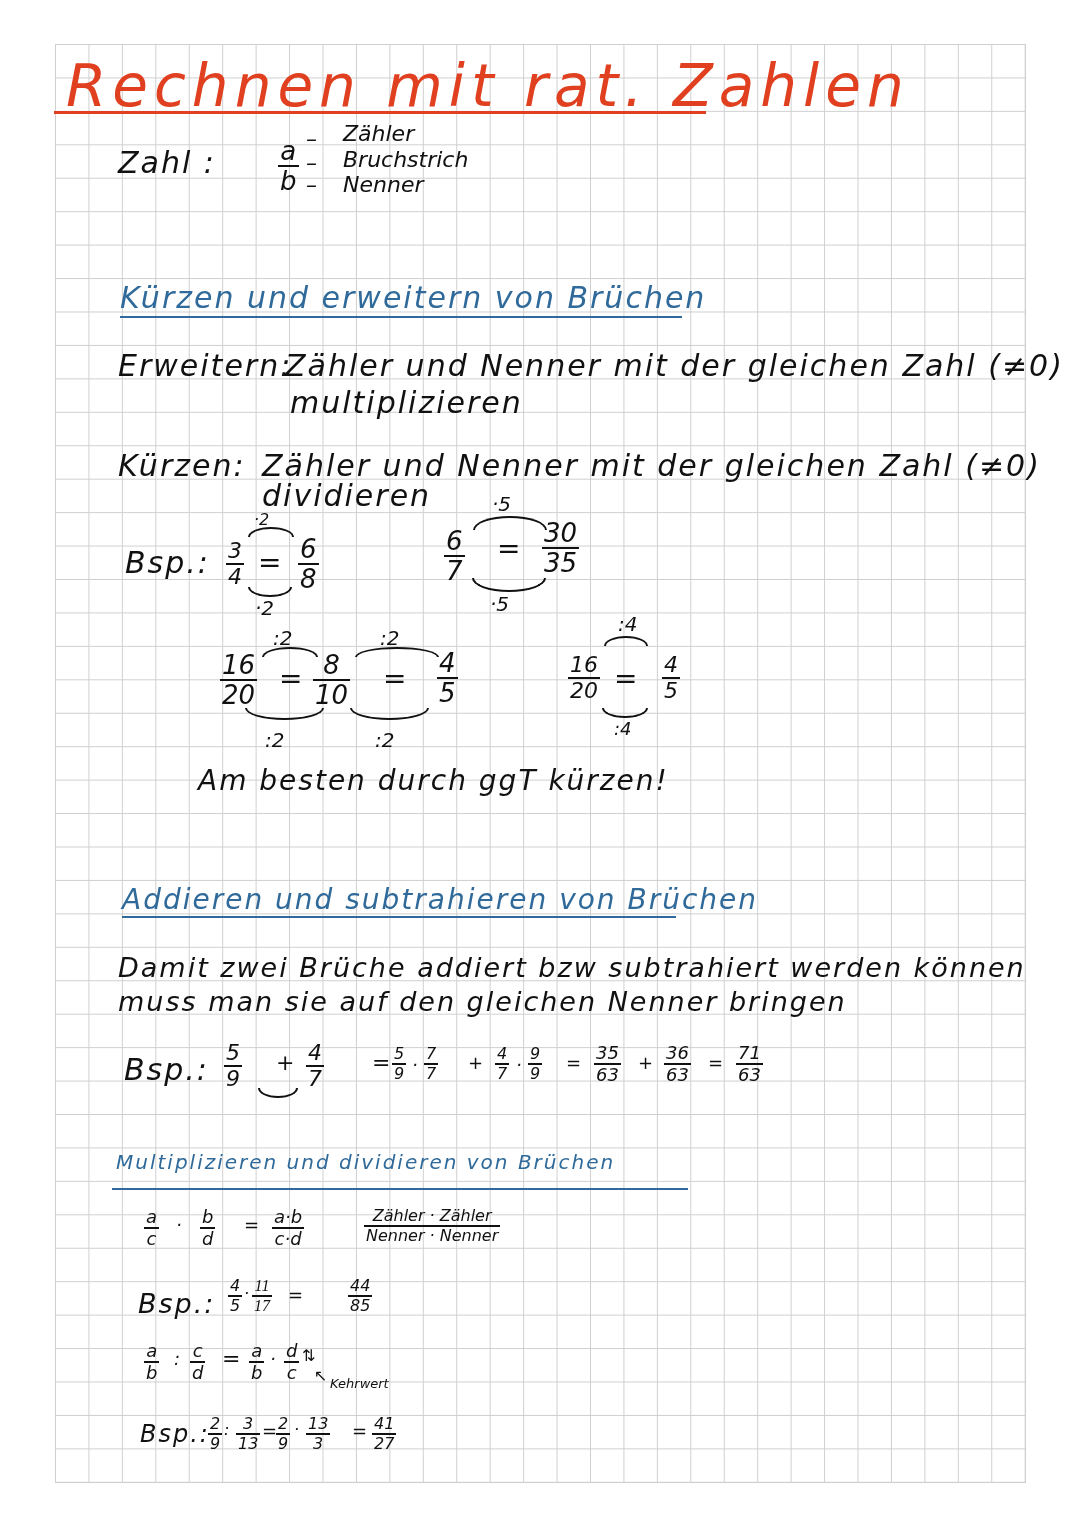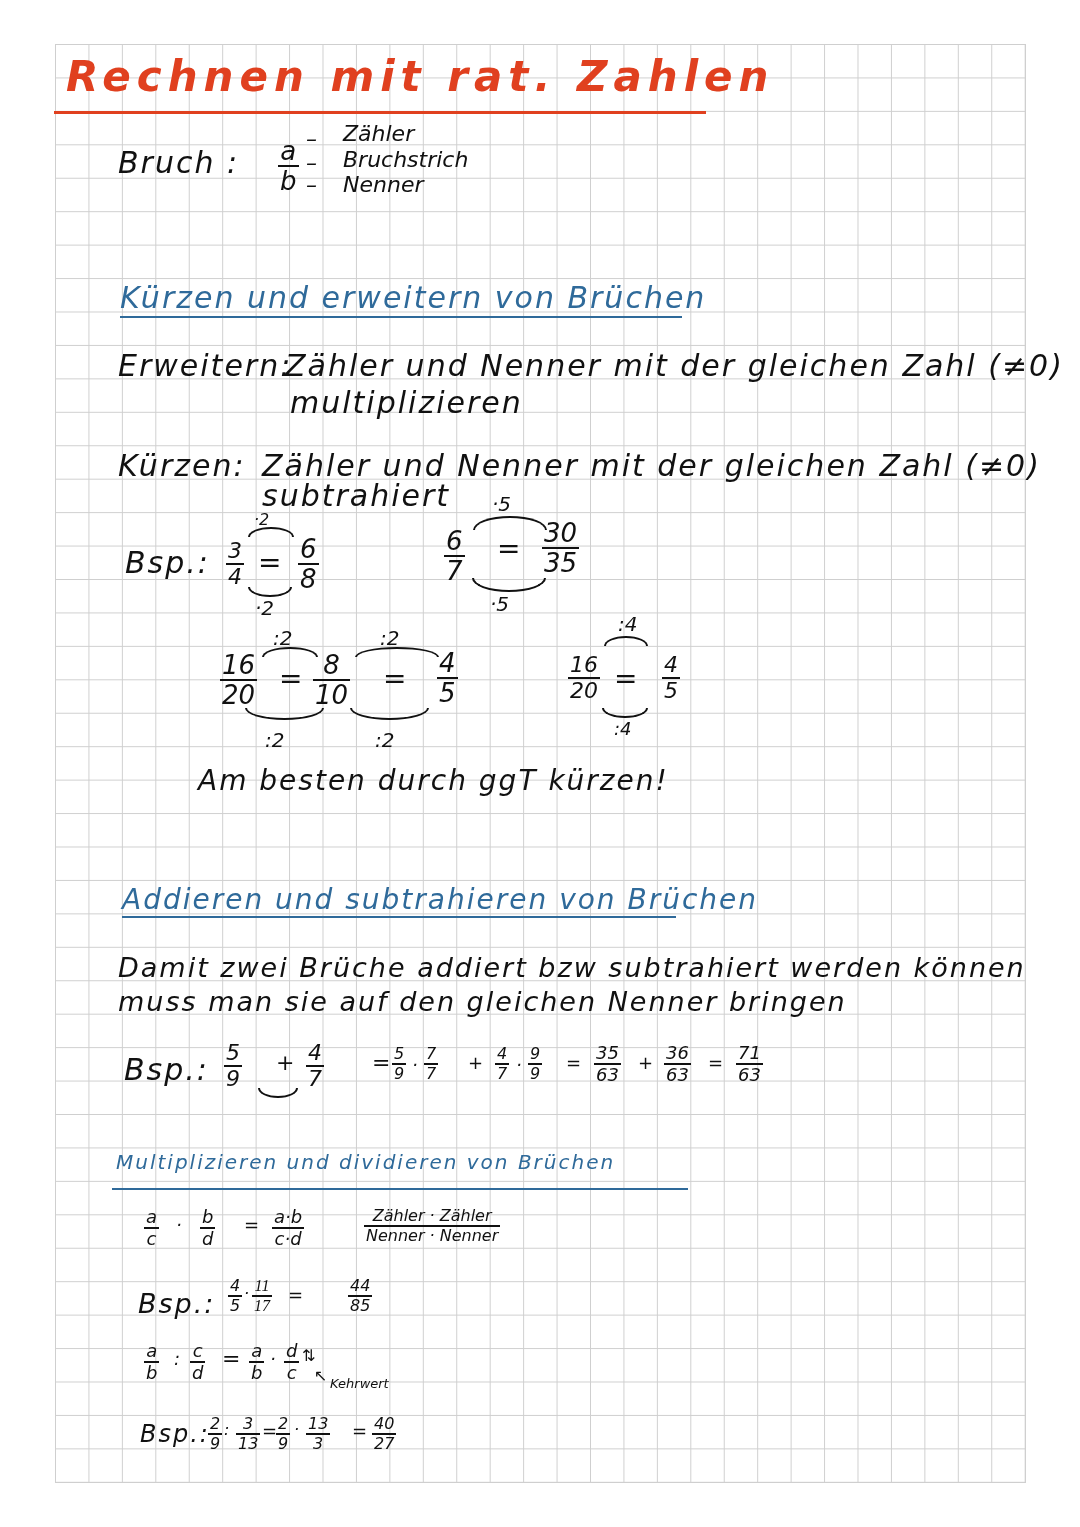--- a/index.html
+++ b/index.html
@@ -6,21 +6,21 @@
     body { width: 1080px; height: 1527px; position: relative; overflow: hidden;
            font-family: "DejaVu Sans", sans-serif; color: #111; }
     .sheet { position: absolute; left: 55px; top: 44px; width: 970px; height: 1438px;
       background-color: #fff;
       background-image:
         linear-gradient(to right, #cfcfcf 1px, transparent 1px),
         linear-gradient(to bottom, #cfcfcf 1px, transparent 1px);
       background-size: 33.45px 33.45px;
       border-right: 1px solid #cfcfcf; border-bottom: 1px solid #cfcfcf; }
     .abs { position: absolute; white-space: nowrap; }
-    .title { color: #e0401f; font-size: 42px; letter-spacing: 6px; font-style: italic; font-weight: bold; }
+    .title { color: #e0401f; font-size: 58px; letter-spacing: 6px; font-style: italic; font-weight: normal; }
     .title-rule { position: absolute; left: 54px; top: 111px; width: 652px; height: 3px; background: #e0401f; }
     .h2 { color: #2f6a9a; font-size: 30px; letter-spacing: 2px; font-style: italic; }
     .h2-rule { position: absolute; height: 2px; background: #2f6a9a; }
     .body { font-size: 30px; letter-spacing: 2px; font-style: italic; }
     .frac { position: absolute; display: inline-flex; flex-direction: column; align-items: center;
             font-style: italic; line-height: 1; }
     .frac .num, .frac .den { display: block; padding: 0 2px; }
     .frac .bar { display: block; width: 100%; height: 2px; background: #111; margin: 1px 0; }
     .op { position: absolute; font-size: 28px; font-style: italic; }
     .arc { position: absolute; border: 2px solid #111; }
@@ -33,21 +33,21 @@
     .f16 { font-size: 16px; }
   </style>
 </head>
 <body>
 
 <div class="sheet"></div>
 
 <div class="abs title" style="left:66px; top:52px;">Rechnen mit rat. Zahlen</div>
 <div class="title-rule"></div>
 
-<div class="abs body" style="left:118px; top:145px;">Bruch :</div>
+<div class="abs body" style="left:118px; top:145px;">Zahl :</div>
 <div class="frac f26" style="left:278px; top:138px;">
   <span class="num">a</span>
     <span class="bar"></span>
     <span class="den">b</span>
 </div>
 <div class="abs f22" style="left:306px; top:126px; font-style:italic;">–</div>
 <div class="abs f22" style="left:306px; top:150px; font-style:italic;">–</div>
 <div class="abs f22" style="left:306px; top:172px; font-style:italic;">–</div>
 <div class="abs f22" style="left:343px; top:121px; font-style:italic;">Zähler</div>
 <div class="abs f22" style="left:343px; top:147px; font-style:italic;">Bruchstrich</div>
@@ -55,21 +55,21 @@
 
 <div class="abs h2" style="left:120px; top:280px;">Kürzen und erweitern von Brüchen</div>
 <div class="h2-rule" style="left:120px; top:316px; width:562px;"></div>
 
 <div class="abs body" style="left:118px; top:348px;">Erweitern:</div>
 <div class="abs body" style="left:285px; top:348px;">Zähler und Nenner mit der gleichen Zahl (≠0)</div>
 <div class="abs body" style="left:290px; top:385px;">multiplizieren</div>
 
 <div class="abs body" style="left:118px; top:448px;">Kürzen:</div>
 <div class="abs body" style="left:262px; top:448px;">Zähler und Nenner mit der gleichen Zahl (≠0)</div>
-<div class="abs body" style="left:262px; top:478px;">subtrahiert</div>
+<div class="abs body" style="left:262px; top:478px;">dividieren</div>
 
 <div class="abs body" style="left:125px; top:545px;">Bsp.:</div>
 <div class="lbl f16" style="left:254px; top:510px;">·2</div>
 <div class="arc top" style="left:248px; top:527px; width:42px; height:8px;"></div>
 <div class="frac f22" style="left:226px; top:540px;">
   <span class="num">3</span>
     <span class="bar"></span>
     <span class="den">4</span>
 </div>
 <div class="op" style="left:258px; top:546px;">=</div>
@@ -294,16 +294,16 @@
     <span class="den">9</span>
   </div>
 <div class="op f16" style="left:294px; top:1420px;">·</div>
 <div class="frac f16" style="left:306px; top:1416px;">
     <span class="num">13</span>
     <span class="bar"></span>
     <span class="den">3</span>
   </div>
 <div class="op f18" style="left:352px; top:1420px;">=</div>
 <div class="frac f16" style="left:372px; top:1416px;">
-    <span class="num">40</span>
+    <span class="num">41</span>
     <span class="bar"></span>
     <span class="den">27</span>
   </div>
 
 </body></html>

